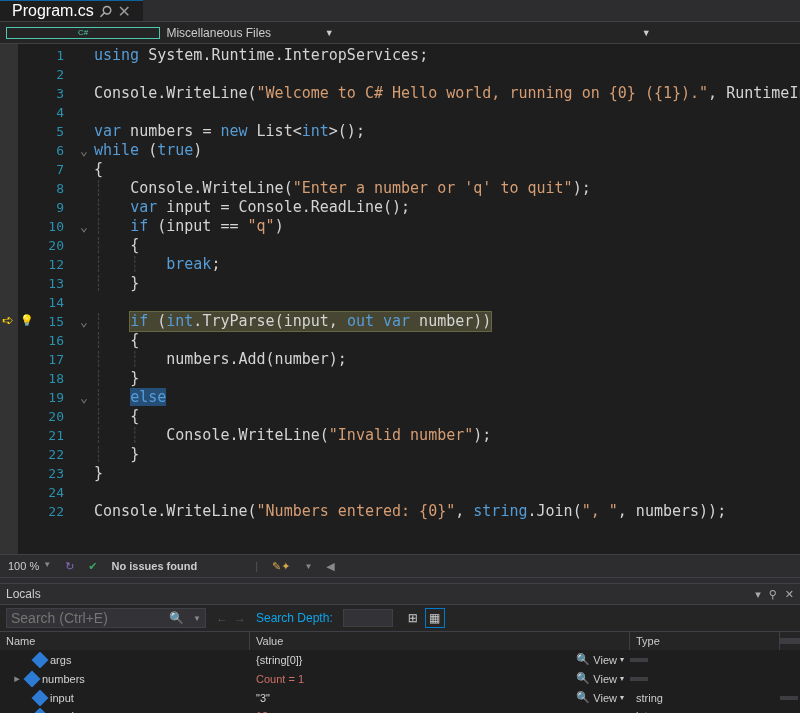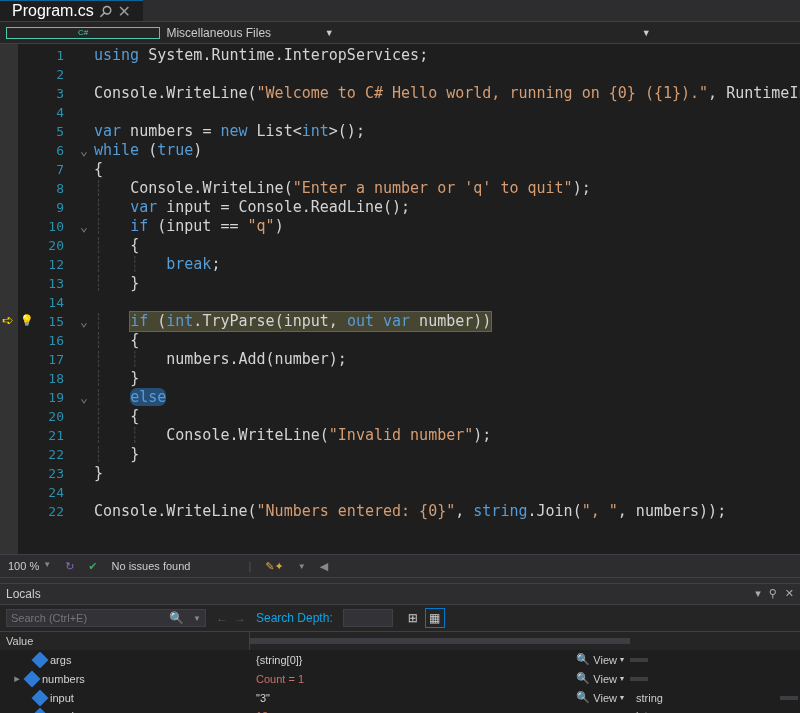--- a/index.html
+++ b/index.html
@@ -103,46 +103,46 @@
 }
 .code-line { height: 19px; }
 .kw { color: #569cd6; }
 .str { color: #d69d73; }
 .plain { color: #d4d4d4; }
 .exec-line {
   background: #464632;
   display: inline-block;
   outline: 1px solid #666640;
 }
-.sel { background: #264f78; border-radius: 7px; }
+.sel { background: #264f78; }
 .guide { color: #404040; }
 
 .status-bar {
   display: flex;
   align-items: center;
   height: 24px;
   background: #2d2d30;
   border-top: 1px solid #3f3f46;
   border-bottom: 1px solid #3f3f46;
   padding: 0 8px;
   gap: 14px;
   font-size: 11px;
 }
 .zoom { color: #ccc; display: flex; align-items: flex-start; gap: 4px; }
 .zoom .arrow { font-size: 8px; color: #888; }
 .status-ok { color: #3ba55d; }
-.status-text { color: #ccc; }
+.status-text { color: #ccc; font-weight: bold; }
 .status-sep { color: #555; }
 .wand { color: #d4a64a; }
 
 .panel-splitter { height: 6px; background: #2d2d30; border-bottom: 1px solid #3f3f46; }
 
 .locals-header {
   display: flex;
-  align-items: flex-start;
+  align-items: center;
   justify-content: space-between;
   background: #2d2d30;
   padding: 3px 6px;
   color: #ccc;
   border-bottom: 1px solid #3f3f46;
 }
 .locals-header .icons { display: flex; gap: 8px; color: #aaa; font-size: 11px;}
 .locals-toolbar {
   display: flex;
   align-items: center;
@@ -157,21 +157,21 @@
   background: #333337;
   border: 1px solid #3f3f46;
   padding: 1px 4px;
   width: 200px;
   justify-content: space-between;
 }
 .search-box input {
   background: transparent;
   border: none;
   color: #888;
-  font-size: 11px;
+  font-size: 14px;
   outline: none;
   width: 150px;
 }
 .mag { color: #ccc; }
 .nav-arrows { color: #555; display: flex; gap: 6px; }
 .depth-label { color: #0ea5e9; }
 .depth-dd {
   width: 50px; height: 18px;
   background: #333337; border: 1px solid #3f3f46;
 }
@@ -339,21 +339,23 @@
   <span class="depth-label">Search Depth:</span>
   <div class="depth-dd"></div>
   <div class="tb-icons">
     <div class="tb-icon">⊞</div>
     <div class="tb-icon active">▦</div>
   </div>
 </div>
 
 <div class="locals-table">
   <div class="locals-thead">
+    <div>Name</div>
     <div>Value</div>
+    <div>Type</div>
     <div class="scroll-col"></div>
   </div>
   <div id="locals-body">
       <div class="locals-row">
         <div class="name-cell">
           <span class="expander"></span>
           <span class="var-icon"></span>
           <span>args</span>
         </div>
         <div class="val-cell">

